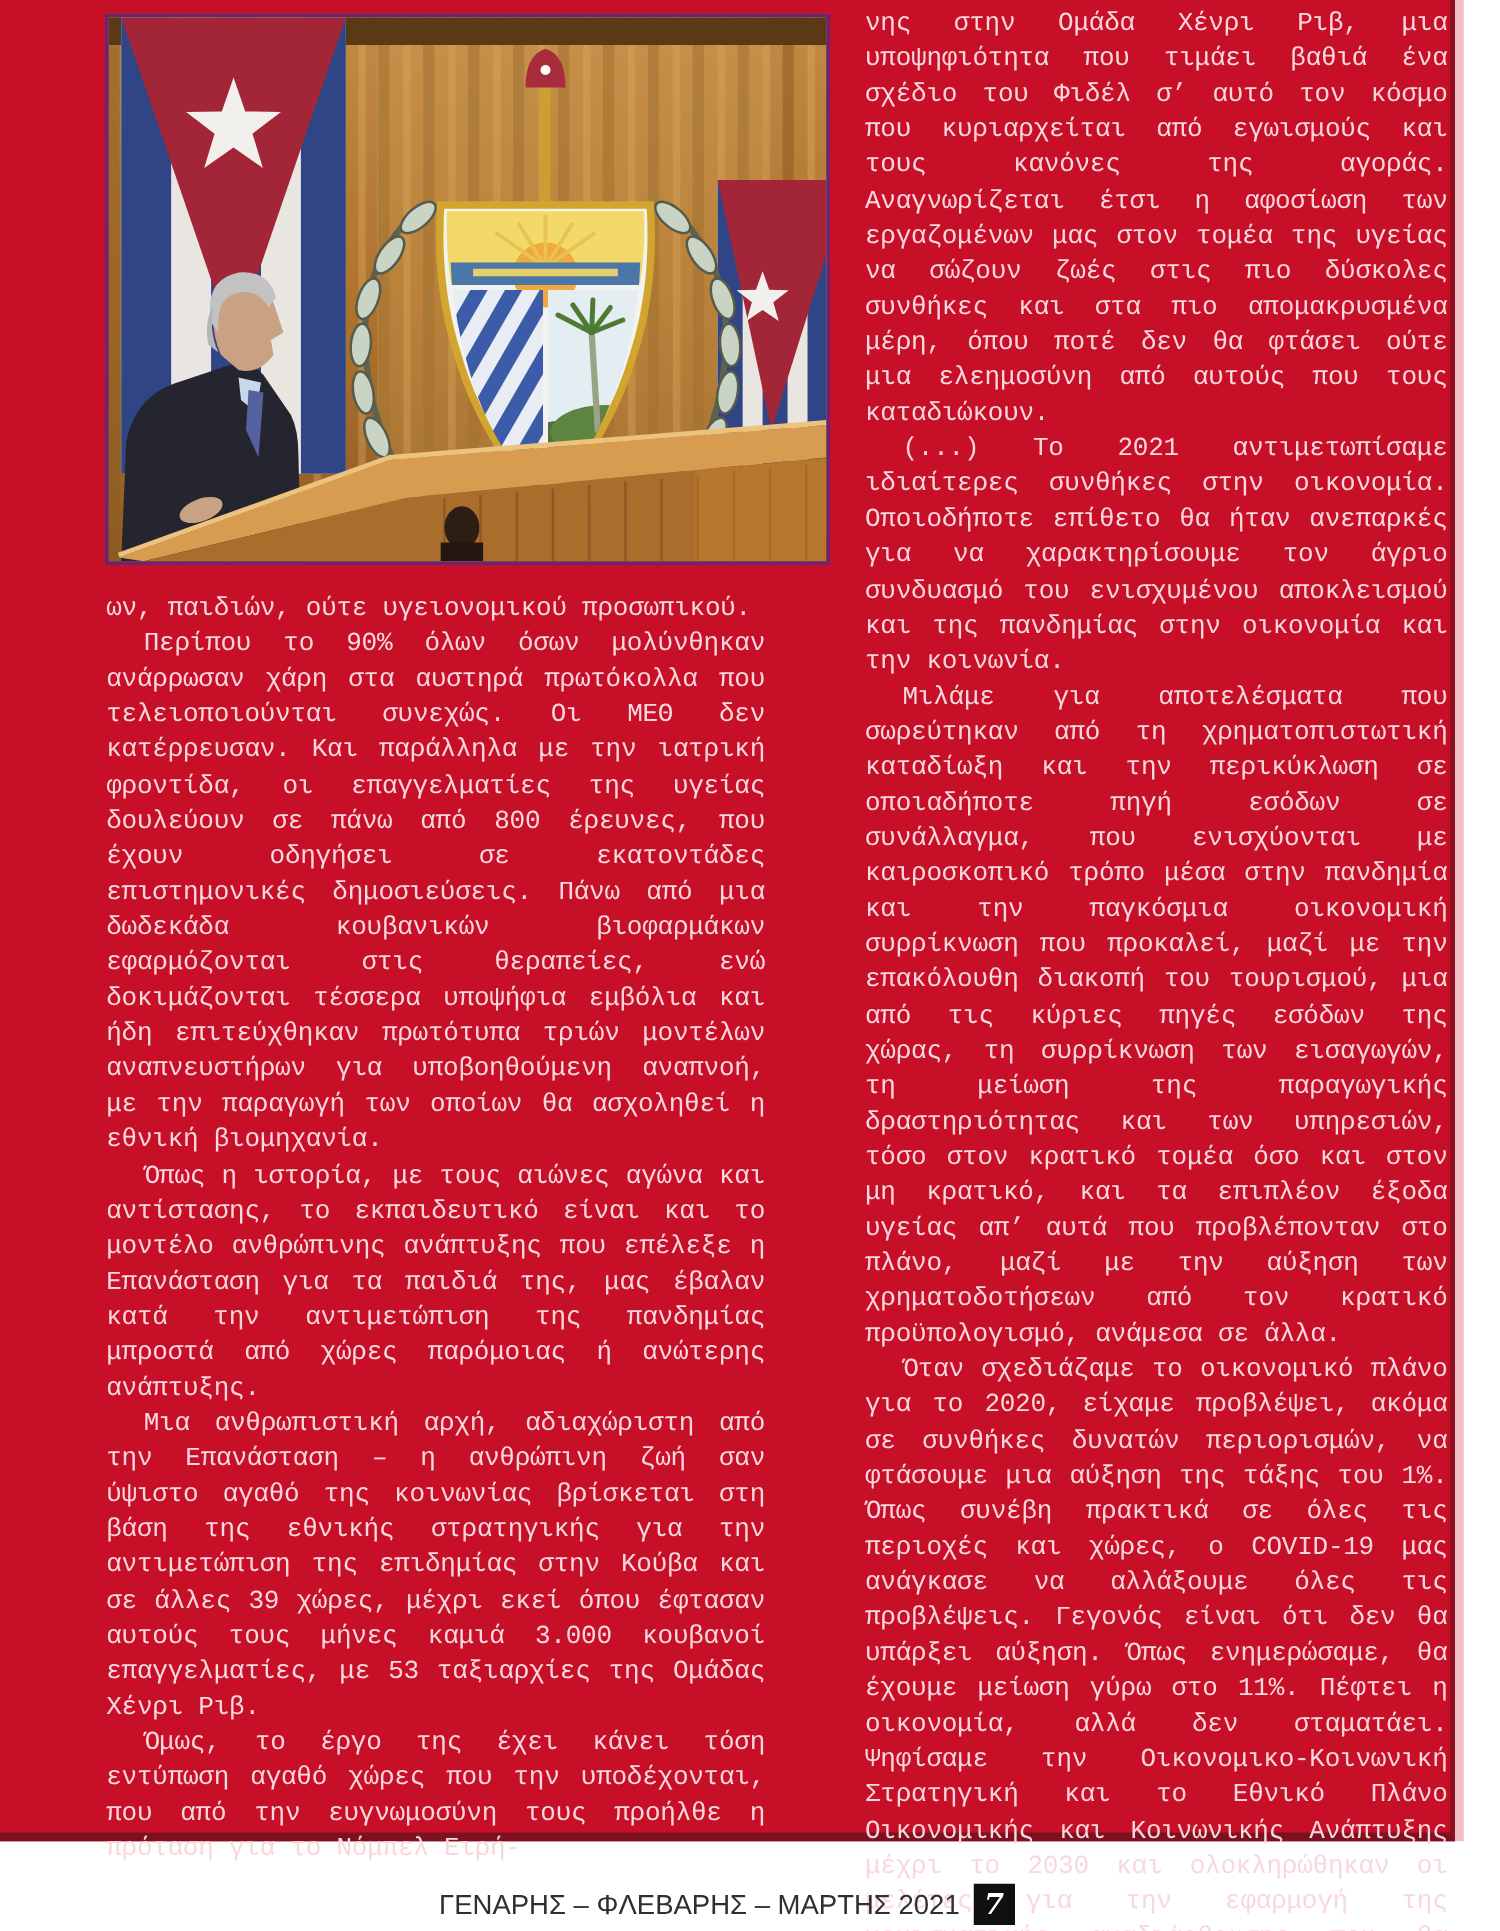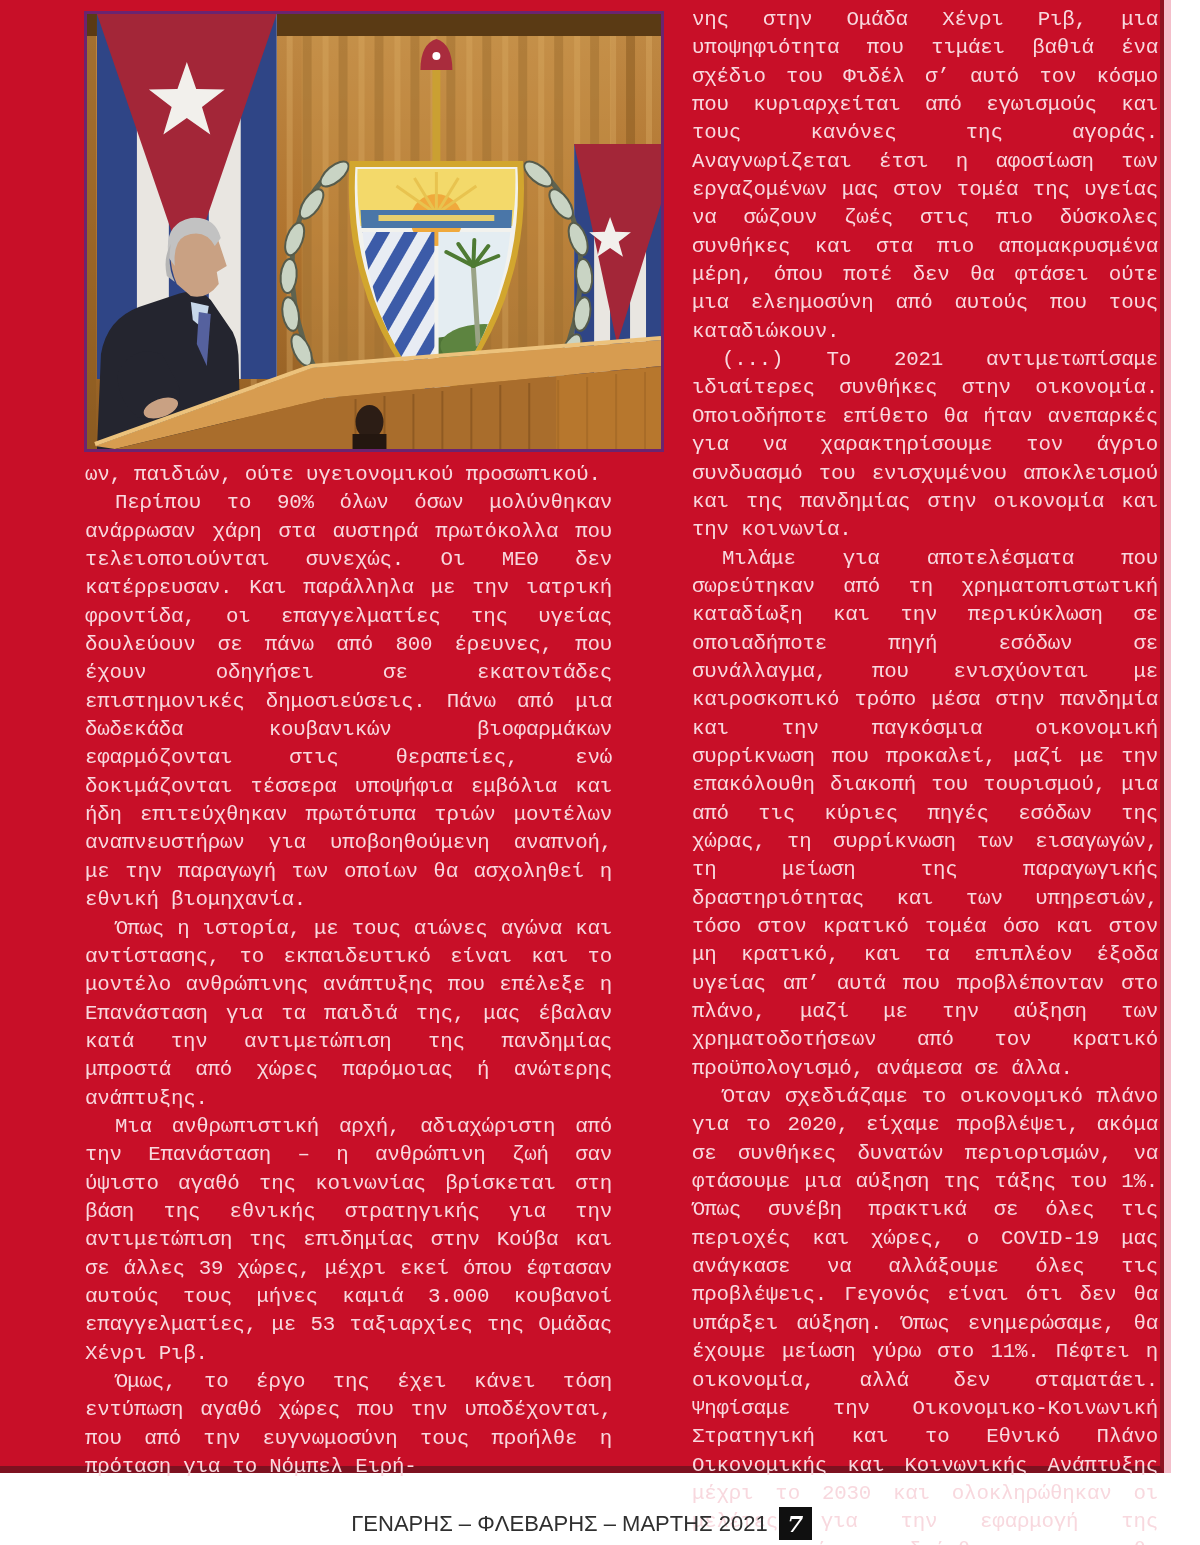--- a/index.html
+++ b/index.html
@@ -23,21 +23,21 @@
     background:#f4bfcb;
   }
   .photo{
     position:absolute;left:84px;top:11px;
     width:574px;height:435px;
     border:3px solid #6b2470;
     background:#a96f33;
   }
   .photo svg{display:block;}
   .col{position:absolute;}
-  .col-left{left:85px;top:461px;width:527px;}
+  .col-left{left:85px;top:474px;width:527px;}
   .col-right{left:692px;top:6px;width:466px;}
   p.body{
     margin:0;
     color:#f8d8de;
     font-size:20.8px;
     line-height:28.35px;
     text-align:justify;
     letter-spacing:-0.2px;
     font-family:Liberation Mono, monospace;
   }

